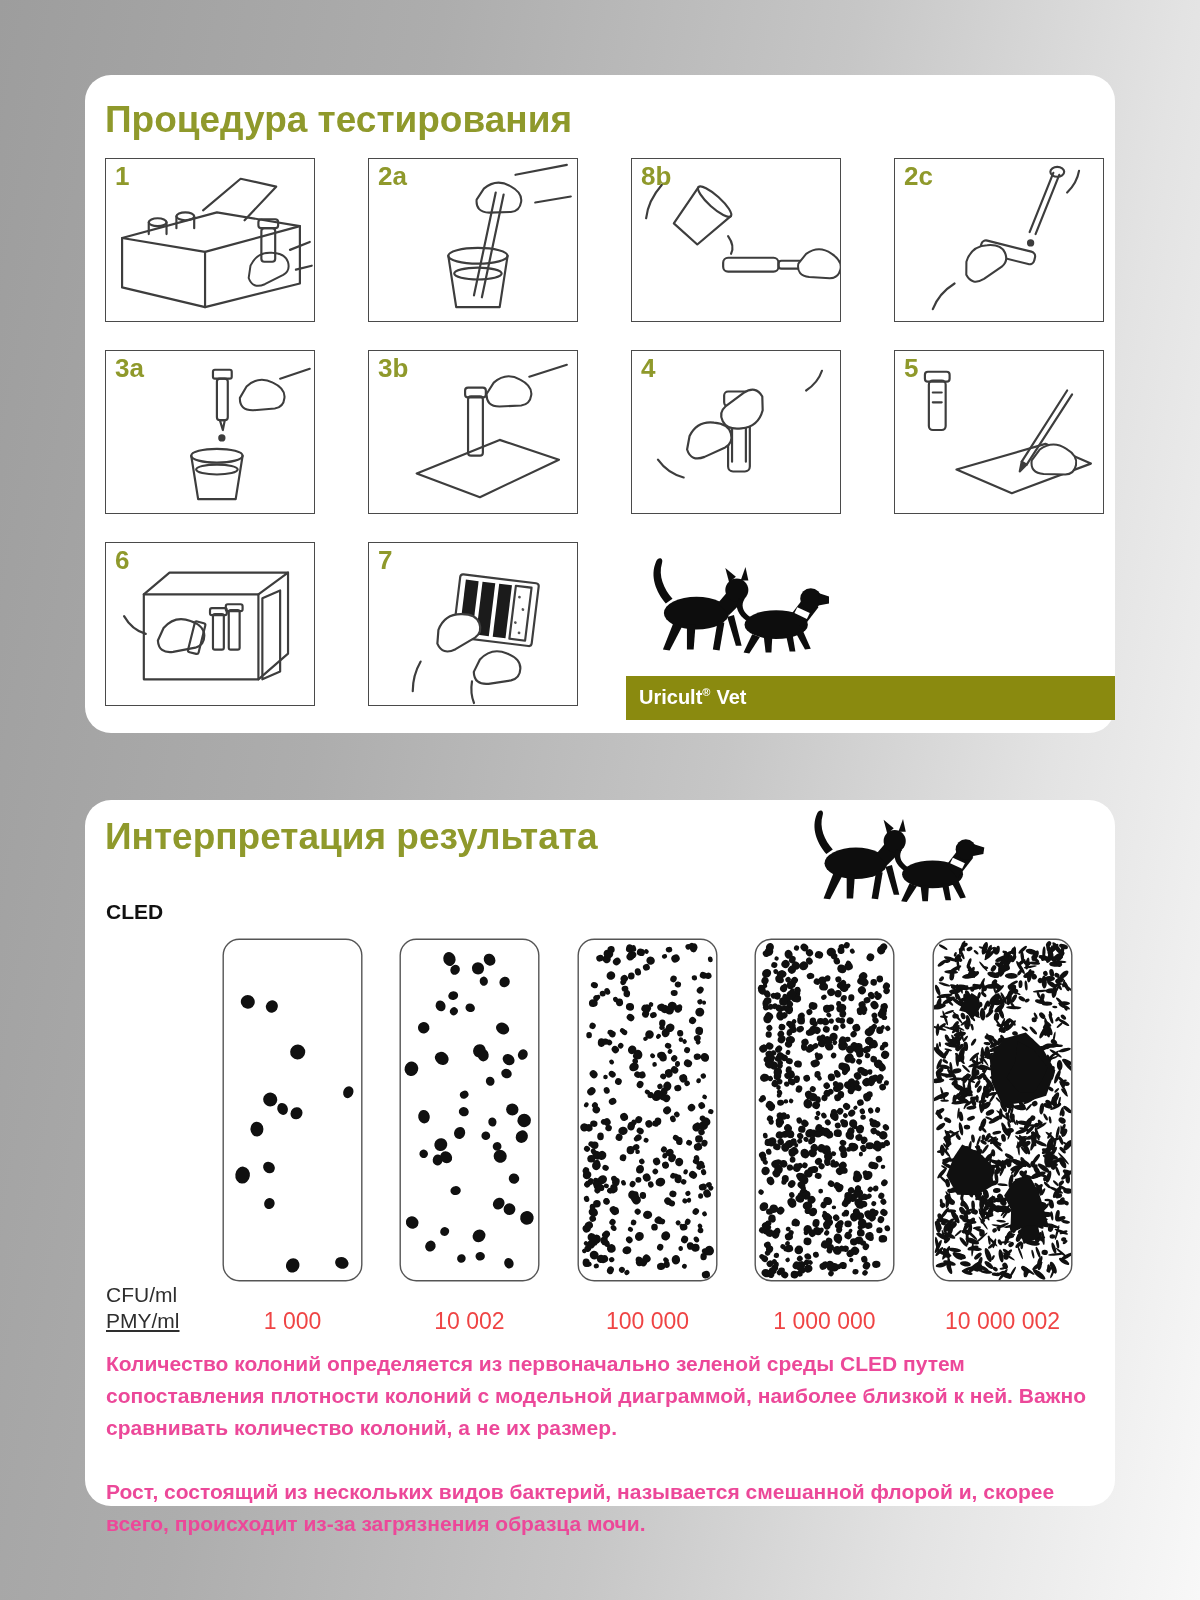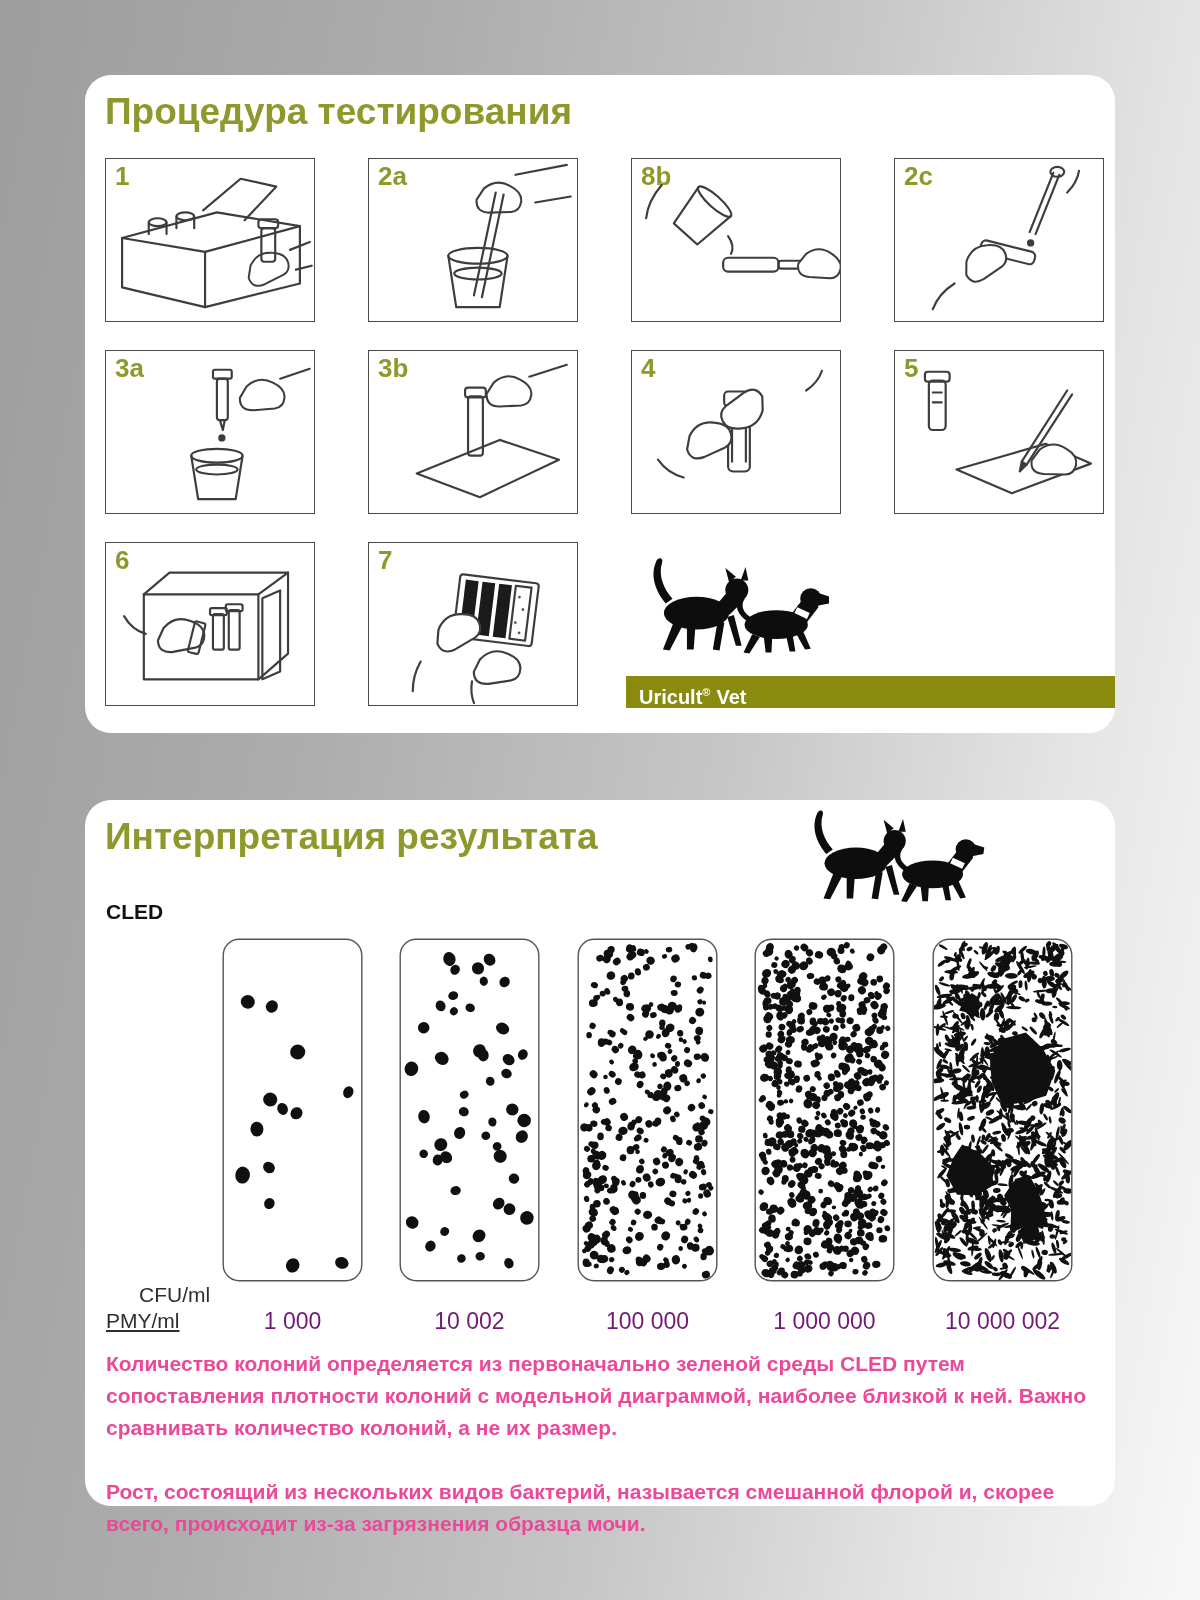--- a/index.html
+++ b/index.html
@@ -13,58 +13,58 @@
   .card{
     position:absolute;left:85px;width:1030px;
     background:#ffffff;border-radius:26px;
   }
   #card-procedure{top:75px;height:658px;}
   #card-interpretation{top:800px;height:706px;}
   .card-title{
     position:absolute;left:20px;margin:0;
     font-size:37px;font-weight:700;color:#8f992b;letter-spacing:0;
   }
-  #card-procedure .card-title{top:16px;}
+  #card-procedure .card-title{top:24px;}
   #card-interpretation .card-title{top:16px;}
   .steps-grid{
     position:absolute;left:20px;top:83px;width:999px;
     display:flex;flex-wrap:wrap;column-gap:53px;row-gap:28px;
   }
   .step-box{
     position:relative;width:210px;height:164px;
     border:1.6px solid #4a4a4a;background:#fff;box-sizing:border-box;
   }
   .step-num{
     position:absolute;left:9px;top:2px;
     font-size:26px;font-weight:700;color:#8f992b;z-index:2;
   }
   .step-art{position:absolute;left:0;top:0;width:100%;height:100%;}
   .catdog{position:absolute;}
   #catdog-1{left:552px;top:478px;width:192px;height:102px;}
   #catdog-2{left:710px;top:6px;width:192px;height:97px;}
   .brand-bar{
-    position:absolute;left:541px;top:601px;width:489px;height:32px;
+    position:absolute;left:541px;top:601px;width:489px;height:44px;
     background:#8a8a0f;color:#ffffff;font-weight:700;font-size:20px;
     line-height:32px;padding-left:13px;box-sizing:border-box;
   }
   .brand-bar sup{font-size:11px;vertical-align:super;}
   .brand-suffix{margin-left:6px;}
   .medium-label{
     position:absolute;left:21px;top:100px;
     font-size:21px;font-weight:700;color:#111;
   }
   .panel{position:absolute;top:138px;width:141px;height:344px;}
   .unit-label{
     position:absolute;left:21px;font-size:21px;color:#2e2e2e;
   }
-  #unit-line1{top:483px;margin-left:33px;}
+  #unit-line1{top:483px;}
   #unit-line2{top:509px;text-decoration:underline;}
   .count-label{
     position:absolute;top:508px;width:178px;text-align:center;
-    font-size:23px;color:#701a75;
+    font-size:23px;color:#ef4444;
   }
   .body-text{
     position:absolute;left:21px;top:548px;width:1004px;
     font-size:21px;font-weight:700;color:#ec4899;line-height:32px;
   }
   .body-text p{margin:0 0 32px 0;}
 </style>
 </head>
 <body>
 

